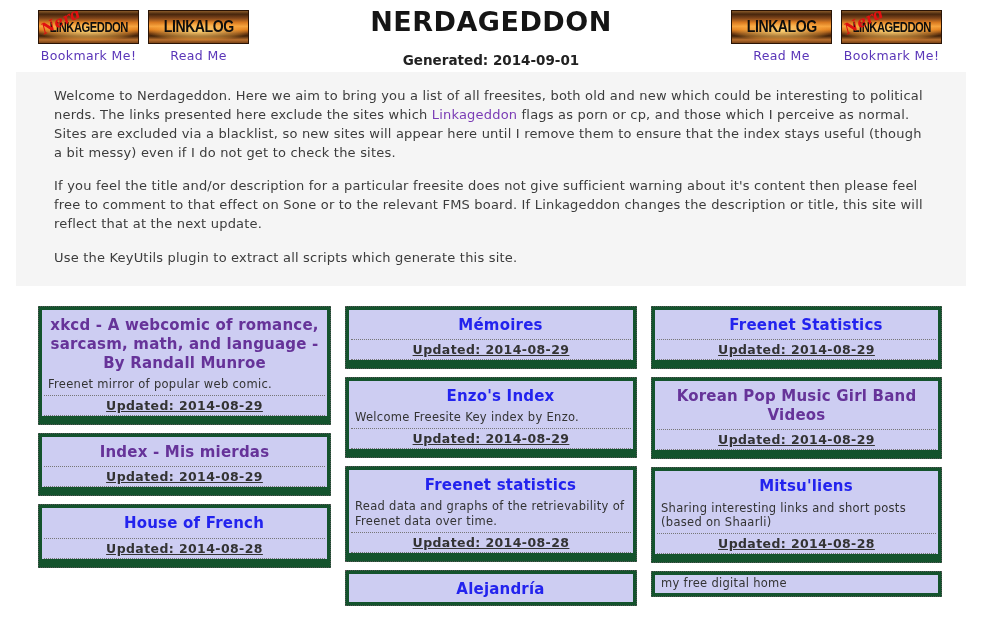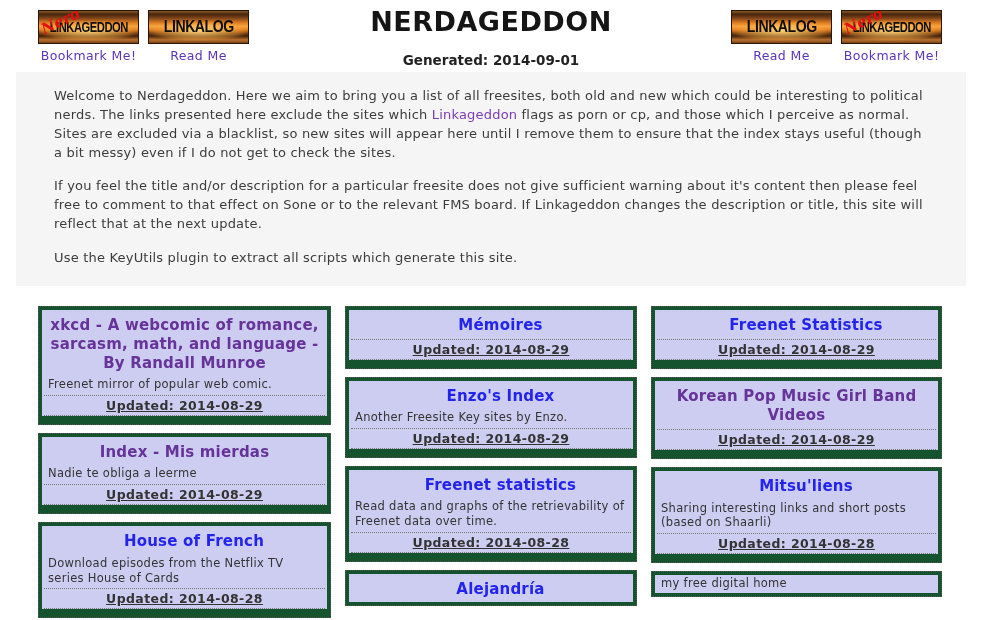--- a/index.html
+++ b/index.html
@@ -128,46 +128,44 @@
     <div class="card-inner">
       <a href="#" class="card-title visited">xkcd - A webcomic of romance, sarcasm, math, and language - By Randall Munroe</a>
       <div class="card-desc">Freenet mirror of popular web comic.</div>
       <div class="card-updated">Updated: 2014-08-29</div>
     </div>
   </div>
 
   <div class="card">
     <div class="card-inner">
       <a href="#" class="card-title visited">Index - Mis mierdas</a>
-      <div class="card-desc">Nadie te obliga a leerme</div>
       <div class="card-updated">Updated: 2014-08-29</div>
     </div>
   </div>
 
   <div class="card">
     <div class="card-inner">
       <a href="#" class="card-title new">House of French</a>
-      <div class="card-desc">Download episodes from the Netflix TV series House of Cards</div>
       <div class="card-updated">Updated: 2014-08-28</div>
     </div>
   </div>
 
 </div>
     <div class="column">
   <div class="card">
     <div class="card-inner">
       <a href="#" class="card-title new">Mémoires</a>
       <div class="card-updated">Updated: 2014-08-29</div>
     </div>
   </div>
 
   <div class="card">
     <div class="card-inner">
       <a href="#" class="card-title new">Enzo's Index</a>
-      <div class="card-desc">Another Freesite Key sites by Enzo.</div>
+      <div class="card-desc">Welcome Freesite Key index by Enzo.</div>
       <div class="card-updated">Updated: 2014-08-29</div>
     </div>
   </div>
 
   <div class="card">
     <div class="card-inner">
       <a href="#" class="card-title new">Freenet statistics</a>
       <div class="card-desc">Read data and graphs of the retrievability of Freenet data over time.</div>
       <div class="card-updated">Updated: 2014-08-28</div>
     </div>

